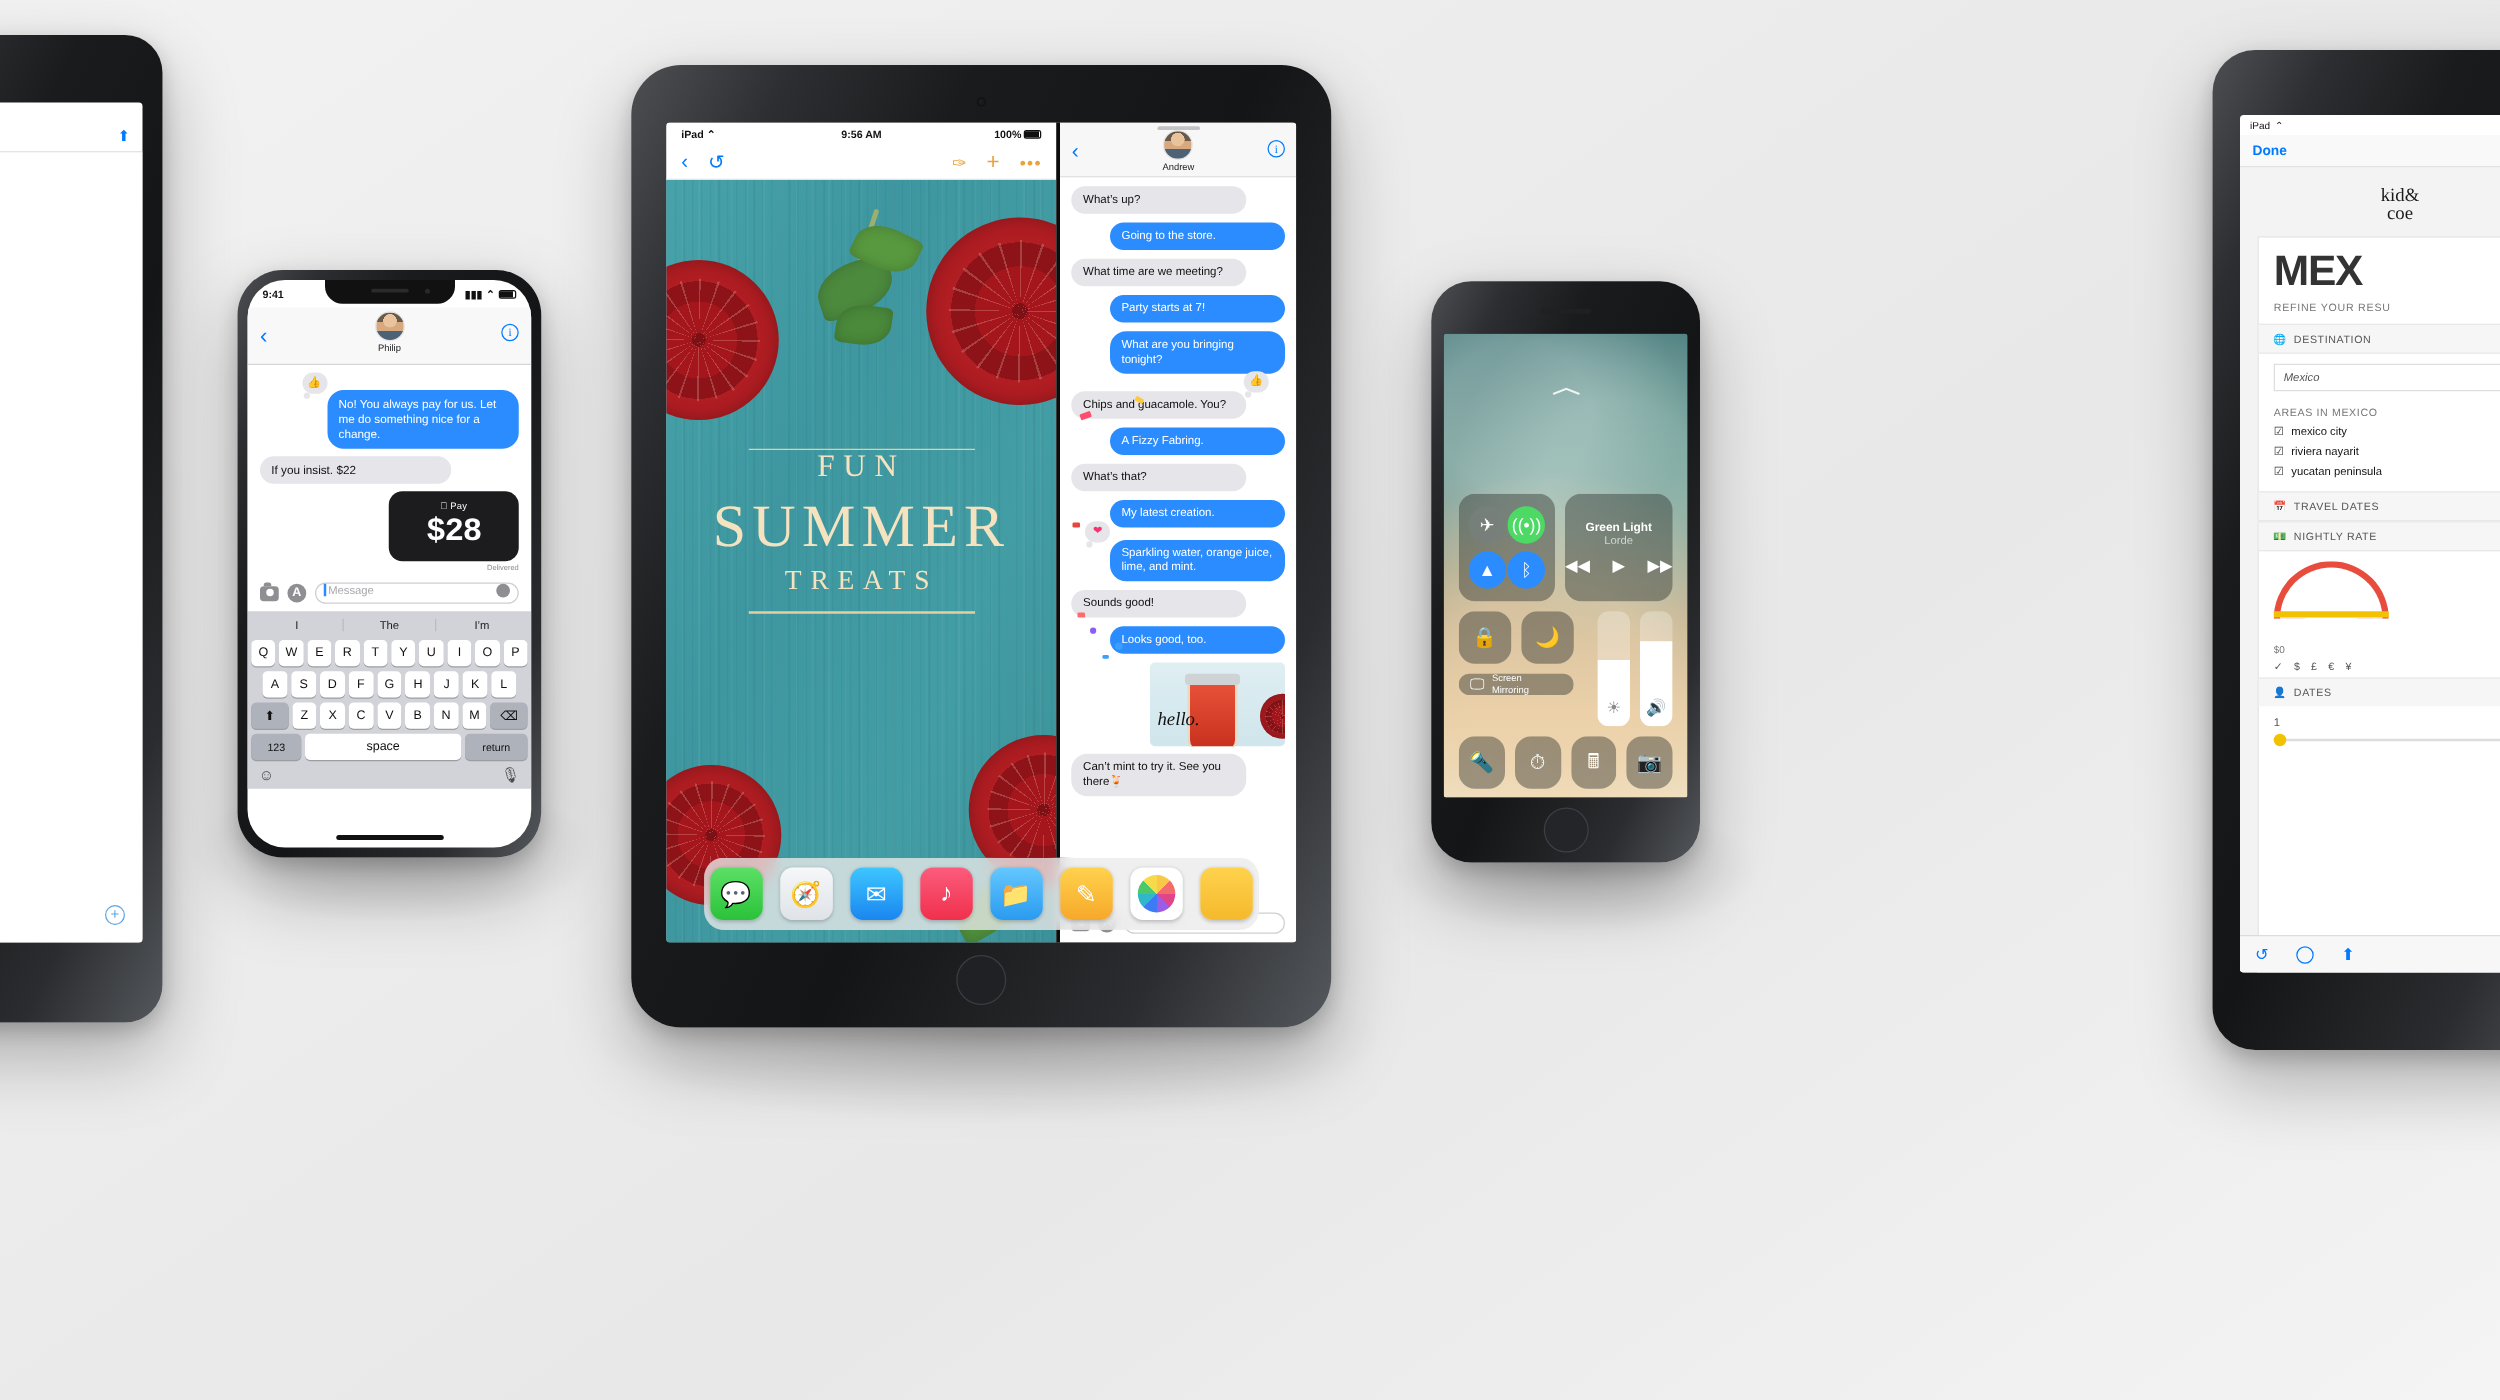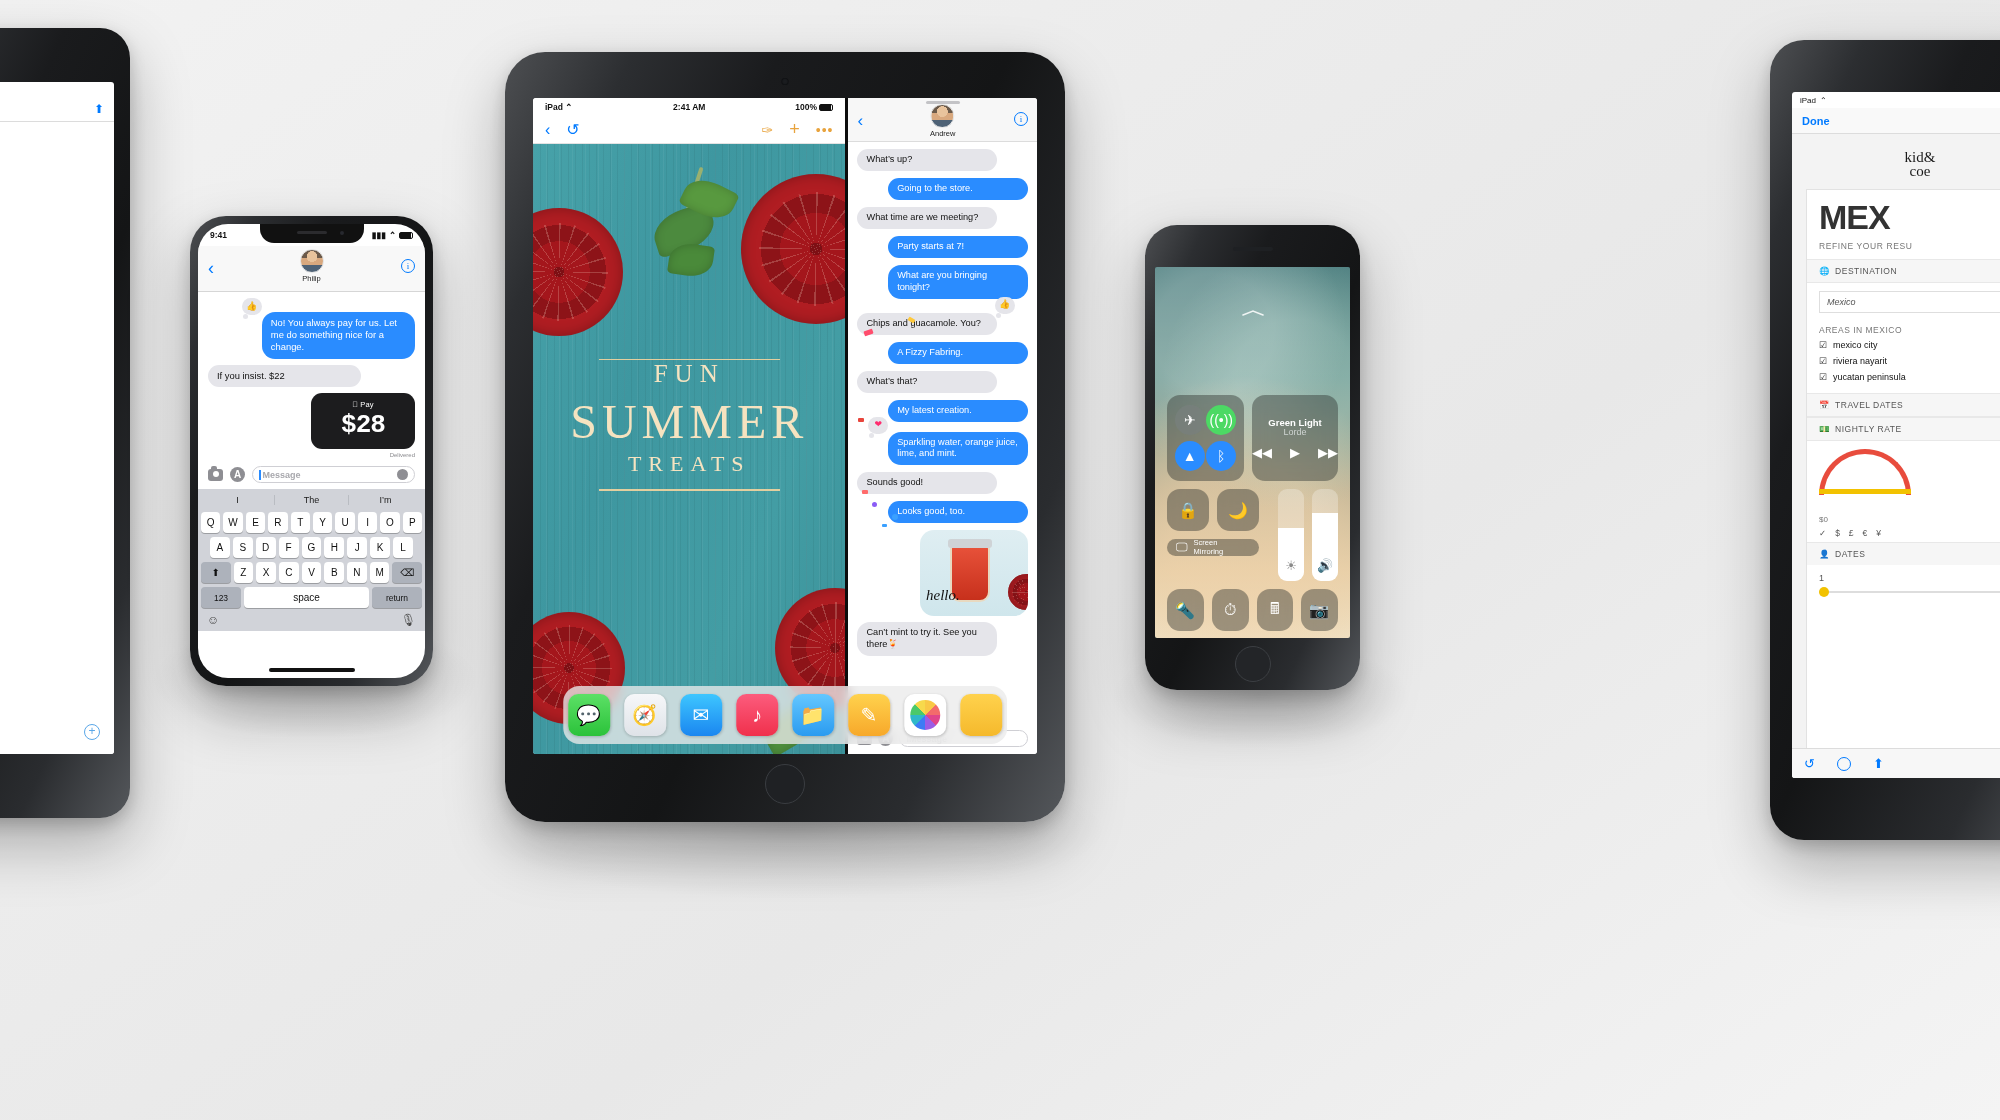--- a/index.html
+++ b/index.html
@@ -58,21 +58,21 @@
   .tapback:after{content:"";position:absolute;left:1px;bottom:-4px;width:5px;height:5px;border-radius:50%;background:#e5e5ea;}
   .paycard { width:104px; margin-left:auto; background:#1c1c1e; border-radius:11px; padding:7px 0 9px; text-align:center; color:#fff;}
   .paycard .pay { font-size:7.5px; letter-spacing:.2px;}
   .paycard .amt { font-size:26px; font-weight:600; letter-spacing:-1px; margin-top:1px;font-family:Liberation Mono, monospace;}
   .delivered { text-align:right; font-size:6px; color:#8a8a8e; margin-top:3px;}
   .ix-inputbar { display:flex; align-items:center; gap:7px; padding:6px 10px; background:#fff;}
   .ic-cam { width:15px;height:12px;background:#8e8e93;border-radius:3px;position:relative;}
   .ic-cam:before{content:"";position:absolute;left:4.5px;top:2.5px;width:6px;height:6px;border-radius:50%;background:#fff;}
   .ic-cam:after{content:"";position:absolute;left:3px;top:-2.5px;width:6px;height:3px;background:#8e8e93;border-radius:2px 2px 0 0;}
   .ic-app { width:15px;height:15px;border-radius:50%;background:#8e8e93;color:#fff;font-size:10px;line-height:15px;text-align:center;font-weight:bold;}
-  .msgfield { flex:1; height:17px; border:1px solid #cfcfd4; border-radius:9px; display:flex;align-items:center;padding:0 6px; font-size:9px; color:#a8a8ad;font-weight:bold;}
+  .msgfield { flex:1; height:17px; border:1px solid #cfcfd4; border-radius:9px; display:flex;align-items:flex-start;padding:0 6px; font-size:9px; color:#a8a8ad;}
   .msgfield .caret{width:1.5px;height:10px;background:#2a8cff;margin-right:2px;}
   .msgfield .mic{margin-left:auto;width:11px;height:11px;border-radius:50%;background:#8e8e93;}
   .kb { background:#d1d3d9; padding:3px 3px 4px; }
   .predict { display:flex; height:16px; align-items:center; font-size:9px; color:#1b1b1b;}
   .predict div { flex:1; text-align:center; border-right:1px solid #b9bcc2;}
   .predict div:last-child{border-right:none;}
   .krow { display:flex; justify-content:center; gap:3px; margin-top:4px;}
   .key { background:#fff; border-radius:4px; height:21px; flex:1; display:flex;align-items:center;justify-content:center;font-size:10px;color:#111; box-shadow:0 1px 0 rgba(0,0,0,.25);}
   .key.wide{flex:1.5;background:#adb2bb;}
   .key.num{flex:1.6;background:#adb2bb;font-size:8.5px;}
@@ -135,21 +135,21 @@
   
   .msg-nav { height:44px; background:#f7f7f7; border-bottom:1px solid #dcdcdc; position:relative;}
   .grabber{position:absolute;left:50%;transform:translateX(-50%);top:3px;width:34px;height:3px;border-radius:2px;background:#c3c3c6;}
   .msg-back{position:absolute;left:9px;top:13px;color:#007aff;font-size:17px;font-weight:300;}
   .msg-info{position:absolute;right:9px;top:14px;width:14px;height:14px;border-radius:50%;border:1.3px solid #007aff;color:#007aff;font-size:9px;line-height:12px;text-align:center;font-family:"Liberation Serif",serif;}
   .msg-contact{position:absolute;left:50%;transform:translateX(-50%);top:6px;text-align:center;}
   .msg-contact span{display:block;font-size:7.5px;color:#222;margin-top:1px;}
   .msg-thread{flex:1;padding:7px 9px 0;overflow:hidden;position:relative;background:#fff;}
   .msg-thread .bub{font-size:9.2px;max-width:82%;margin-bottom:7px;}
   .conf{position:absolute;border-radius:1px;}
-  .photo-card{width:108px;margin-left:auto;border-radius:14px;overflow:hidden;position:relative;height:86px;
+  .photo-card{width:108px;margin-left:auto;border-radius:4px;overflow:hidden;position:relative;height:67px;
       background:linear-gradient(#dfeef2,#cfe6ec);}
   .jar{position:absolute;left:30px;top:14px;width:40px;height:58px;border-radius:5px 5px 10px 10px;background:linear-gradient(#e8523a,#c7301c);border:2px solid #e8d9c0;}
   .jar:before{content:"";position:absolute;left:-4px;top:-7px;width:44px;height:9px;border-radius:3px;background:#cfd3d6;}
   .hello{position:absolute;left:6px;bottom:12px;font-family:"Liberation Serif",serif;font-style:italic;font-size:15px;color:#111;}
   .msg-input{display:flex;align-items:center;gap:6px;padding:5px 9px 7px;background:#fff;}
 
   
   #iphone8 { left:1145px; top:225px; width:215px; height:465px; }
   #iphone8 .bezel { border-radius:32px; }
   #iphone8 .screen { left:10px; top:42px; right:10px; bottom:52px; border-radius:2px; background:#2d4a50;}
@@ -345,21 +345,21 @@
   <div class="device" id="ipadpro">
     <div class="bezel bezel-dark" style="border-radius:40px;"></div>
     <div class="ipp-cam"></div>
     <div class="ipp-home"></div>
     <div class="screen">
 
       <div class="pane-left">
         <div class="ipp-status">
           <span><span>iPad</span>
                 <span> ⌃</span></span>
-          <span class="c">2:41 AM</span>
+          <span class="c">9:56 AM</span>
           <span><span>100%</span>
                 <span style="display:inline-block;width:14px;height:7px;border:1px solid #111;border-radius:2px;background:linear-gradient(90deg,#111 95%,transparent 95%);vertical-align:middle;"></span></span>
         </div>
         <div class="ipp-toolbar">
           <span class="lft">
             <span class="tb-blue">‹</span>
             <span class="tb-blue">↺</span>
           </span>
           <span class="rgt">
             <span class="tb-ic">✑</span>

